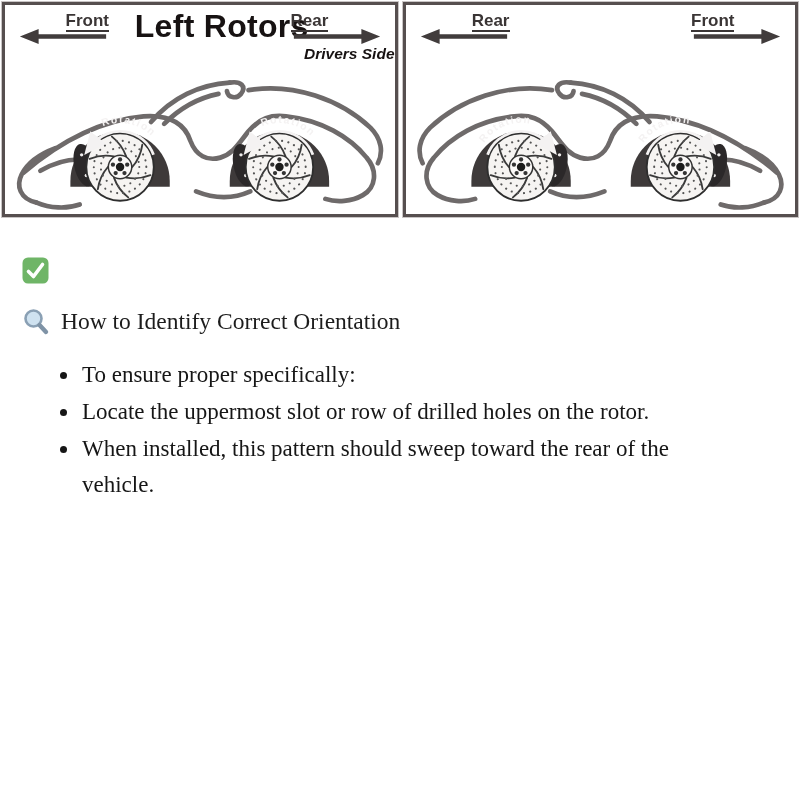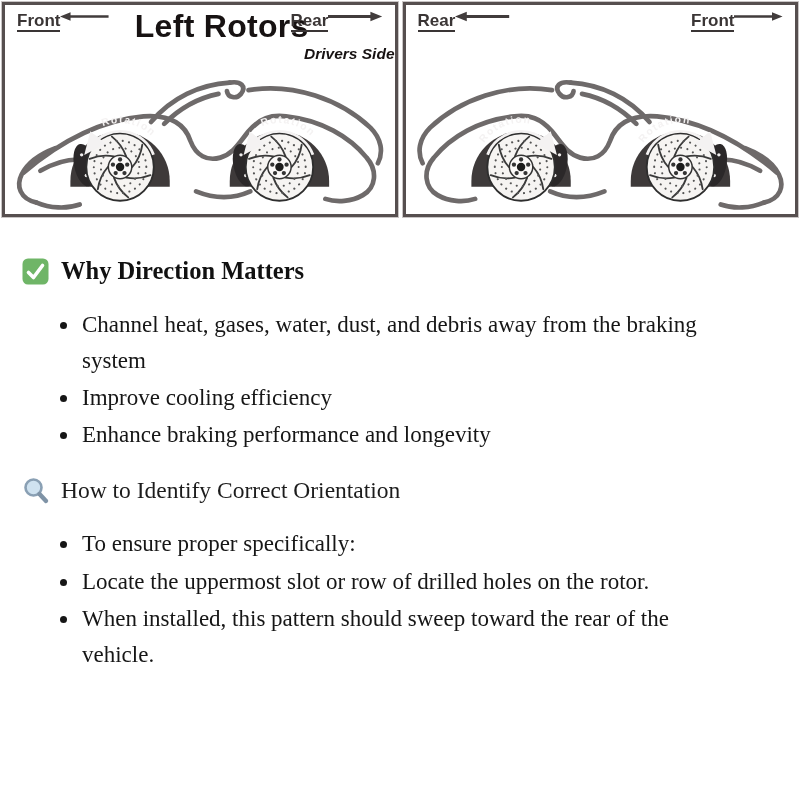--- a/index.html
+++ b/index.html
@@ -7,21 +7,21 @@
     width:800px;height:800px;overflow:hidden;
     font-family:"Liberation Serif","DejaVu Serif",serif;
     color:#161616;
   }
   
   .diagram{display:flex;gap:5px;padding:2px;}
   .panel{
     position:relative;flex:1;height:209px;background:#fff;
     border:3px solid #564f4f;box-shadow:0 0 0 1px #c9c5c5;
   }
-  .dir-label{position:absolute;top:7px;width:92px;display:flex;flex-direction:row;z-index:3;}
+  .dir-label{position:absolute;top:7px;width:92px;display:flex;flex-direction:column;z-index:3;}
   .dir-label.left{left:12px;}
   .dir-label.right{right:12px;}
   .dir-label .txt{
     font-family:"Liberation Sans","DejaVu Sans",sans-serif;
     font-size:17px;font-weight:700;color:#3a3535;
     border-bottom:2.5px solid #3a3535;padding-bottom:0px;line-height:1.05;
   }
   .dir-label.left .txt{align-self:flex-end;}
   .dir-label.right .txt{align-self:flex-start;}
   .dir-label .arr{width:100%;height:15px;margin-top:-3px;}
@@ -180,29 +180,23 @@
 <div class="article">
 
 
   <div class="h-why">
     <span class="emoji-box">
       <svg width="27" height="27" viewBox="0 0 27 27">
         <rect x="0.5" y="0.5" width="26" height="26" rx="5.5" fill="#6fb567"></rect>
         <path d="M6.5 14.5 L11.5 19.5 L20.5 7.5" fill="none" stroke="#fff" stroke-width="3.6" stroke-linecap="round" stroke-linejoin="round"></path>
       </svg>
     </span>
-    <span>Why Direction Matters</span>
-  </div>
-
-
-  <ul>
-    <li>Channel heat, gases, water, dust, and debris away from the braking system</li>
-    <li>Improve cooling efficiency</li>
-    <li>Enhance braking performance and longevity</li>
-  </ul>
+  </div>
+
+
 
   <div class="h-how">
     <span class="emoji-box">
       <svg width="29" height="29" viewBox="0 0 29 29">
         <circle cx="11.5" cy="10.5" r="8" fill="#cfe2f0" stroke="#8aa0b4" stroke-width="2.6"></circle>
         <line x1="17.5" y1="17" x2="24" y2="24" stroke="#7f93a6" stroke-width="4.4" stroke-linecap="round"></line>
       </svg>
     </span>
     <span>How to Identify Correct Orientation</span>
   </div>

